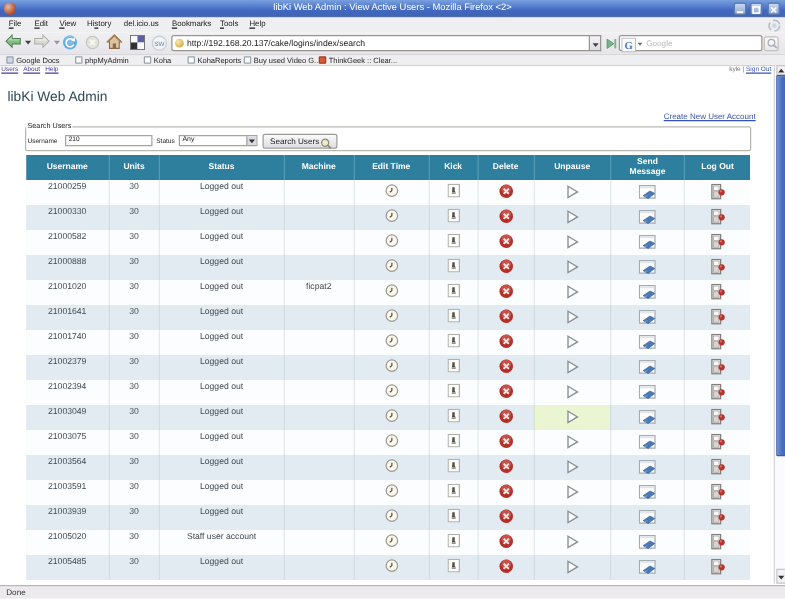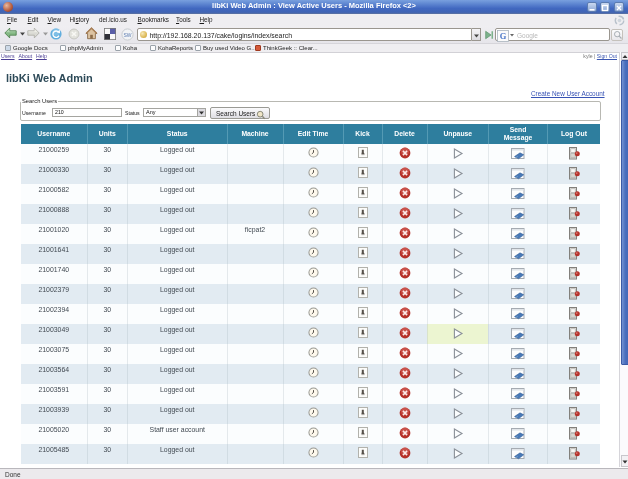--- a/index.html
+++ b/index.html
@@ -6,21 +6,21 @@
 html,body { width:628px; height:479px; overflow:hidden; }
 body { font-family:"Liberation Sans", sans-serif; position:relative; background:#fff; }
 #win { position:absolute; left:0; top:0; width:628px; height:479px; }
 
 
 #titlebar { position:absolute; left:0; top:0; width:628px; height:14px;
   background:linear-gradient(180deg,#79a0de 0%,#5c84d0 30%,#4168c0 60%,#4064b4 88%,#5e739f 100%); }
 #titlebar .ticon { position:absolute; left:3px; top:2px; width:10px; height:10px; border-radius:50%;
   background:radial-gradient(circle at 35% 35%, #e8b9a0, #b45a3c 60%, #7c3020); }
 #titlebar .ttext { position:absolute; left:0; right:0; top:1px; text-align:center; color:#fff;
-  font-size:7.5px; font-weight:bold; letter-spacing:0; }
+  font-size:7.5px; font-weight:normal; letter-spacing:0; }
 .wbtn { position:absolute; top:2px; width:10px; height:10px; border-radius:2px;
   background:linear-gradient(180deg,#c9d8f0,#8fa9d6); border:1px solid #5c7cb0; color:#fff;
   font-size:7px; line-height:8px; text-align:center; }
 
 
 #menubar { position:absolute; left:0; top:14px; width:628px; height:12px; background:#efeef1; }
 #menubar span { position:absolute; top:1.5px; font-size:6.3px; color:#1a1a1a; }
 #menubar u { text-decoration:underline; }
 
 
@@ -45,21 +45,21 @@
 #bookbar .bi { position:absolute; top:1px; font-size:6px; color:#222; white-space:nowrap; }
 #bookbar .ic { display:inline-block; width:6px; height:6px; vertical-align:-1px; margin-right:2px;
   border:1px solid #9aa2aa; background:#fcfcfd; border-radius:1px; }
 
 
 #content { position:absolute; left:0; top:53px; width:619px; height:414px; background:#fff; overflow:hidden; }
 .toplinks { position:absolute; left:1px; top:0px; font-size:5.2px; }
 .toplinks a { color:#4b3e94; text-decoration:underline; margin-right:4px; }
 .signout { position:absolute; right:2px; top:0px; font-size:5.2px; color:#777; }
 .signout a { color:#3a55b0; text-decoration:underline; }
-h1 { position:absolute; left:6px; top:19px; font-size:11px; font-weight:700; color:#2d4a58; }
+h1 { position:absolute; left:6px; top:19px; font-size:11px; font-weight:400; color:#2d4a58; }
 .newacct { position:absolute; left:531px; top:36.5px; font-size:6.4px; color:#3752b4; text-decoration:underline; }
 
 
 #fs { position:absolute; left:20px; top:48px; width:581px; height:20px;
   border:1px solid #b8b8b2; border-radius:2px; }
 #fs .legend { position:absolute; left:0px; top:-4px; background:#fff; padding:0 1px; font-size:5.8px; color:#222; }
 #fs .lbl { position:absolute; top:8px; font-size:5.2px; color:#222; }
 #fs .inp { position:absolute; left:31px; top:6px; width:70px; height:9px; border:1px solid #a5a5a0;
   background:#fff; font-size:5.2px; color:#111; line-height:7px; padding-left:2px; }
 #fs .sel { position:absolute; left:122px; top:6px; width:63px; height:9px; border:1px solid #a5a5a0;

